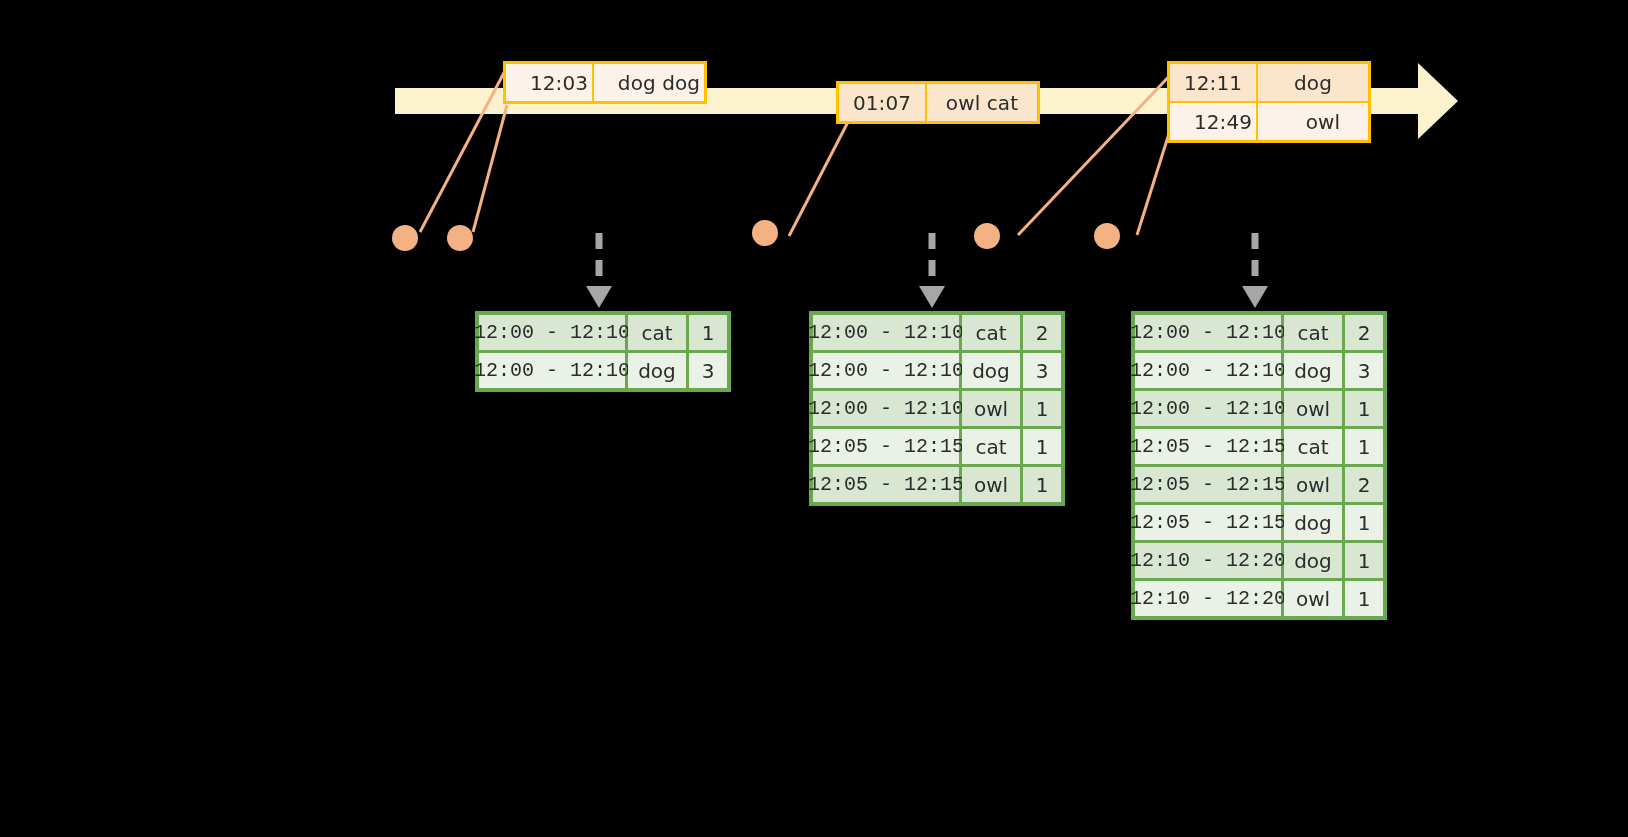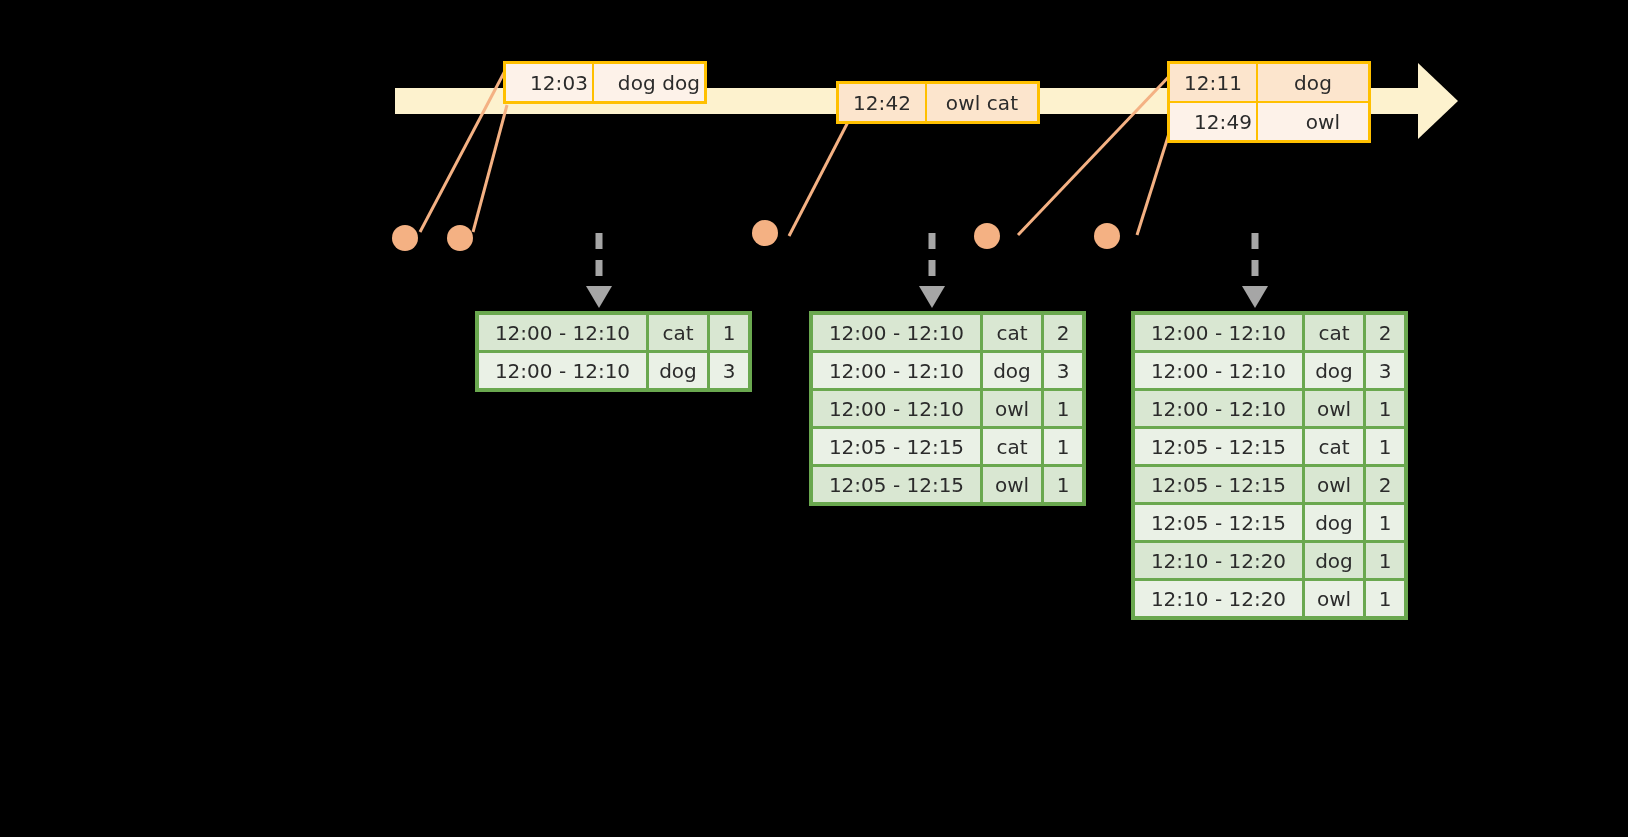--- a/index.html
+++ b/index.html
@@ -107,21 +107,21 @@
     box-sizing: border-box;
     display: flex;
     align-items: center;
     justify-content: center;
     font-size: 20px;
     color: #2b2b2b;
     white-space: nowrap;
   }
   .res-row.shade .res-cell { background: #d9e7d2; }
   .res-row.light .res-cell { background: #eaf1e6; }
-  .c-window { width: 167px; }
+  .c-window { width: 146px; font-family: Liberation Mono, monospace; }
   .c-key    { width: 58px; }
   .c-count  { width: 38px; }
 
   .t1 { left: 475px; top: 311px; }
   .t2 { left: 809px; top: 311px; }
   .t3 { left: 1131px; top: 311px; }
 </style>
 </head>
 <body>
 
@@ -160,21 +160,21 @@
 
   <div class="evt-group" style="left:503px; top:61px;">
     <div class="evt-row light">
       <div class="evt-cell evt-time">12:03</div>
       <div class="evt-cell evt-vals">dog dog</div>
     </div>
   </div>
 
   <div class="evt-group" style="left:836px; top:81px;">
     <div class="evt-row shade">
-      <div class="evt-cell evt-time">12:42</div>
+      <div class="evt-cell evt-time">01:07</div>
       <div class="evt-cell evt-vals">owl cat</div>
     </div>
   </div>
 
   <div class="evt-group" style="left:1167px; top:61px;text-align:right;">
     <div class="evt-row shade">
       <div class="evt-cell evt-time">12:11</div>
       <div class="evt-cell evt-vals">dog</div>
     </div>
     <div class="evt-row light">

